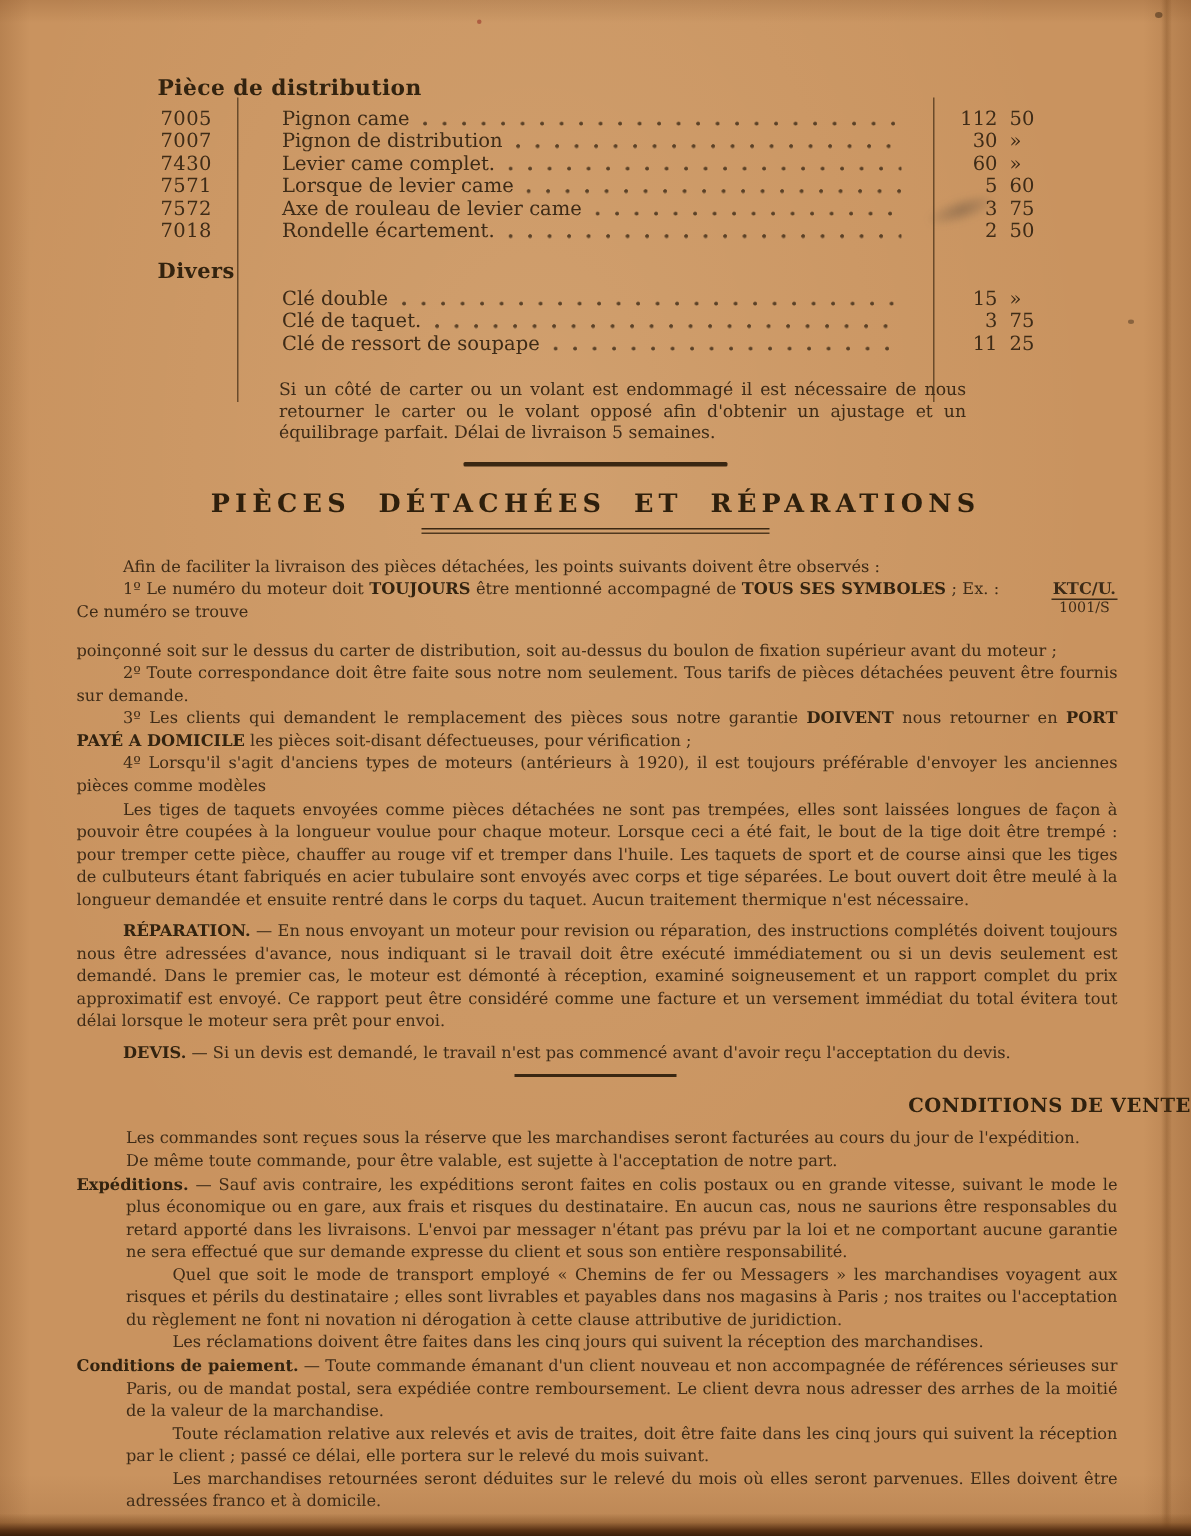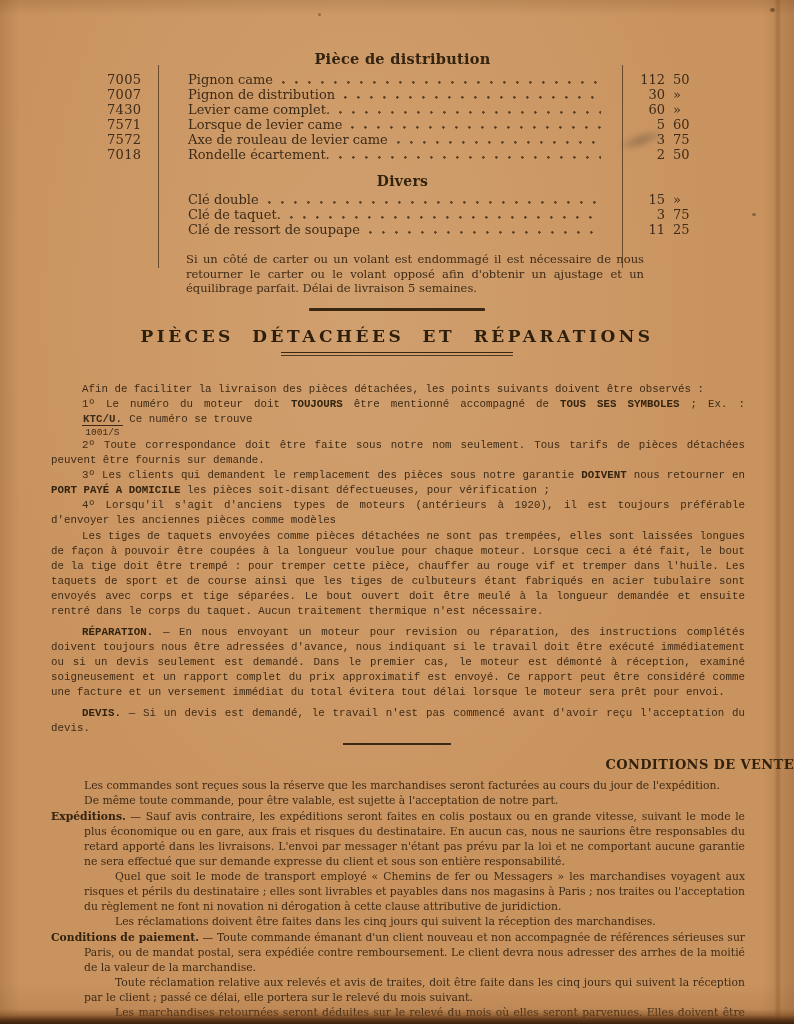--- a/index.html
+++ b/index.html
@@ -11,21 +11,21 @@
     font-family:"DejaVu Serif","Liberation Serif",serif;
     color:#3e2b17;
     background:
       radial-gradient(ellipse at 45% 30%, rgba(255,238,205,.14), rgba(255,238,205,0) 60%),
       linear-gradient(to right, rgba(120,70,30,.22), rgba(120,70,30,0) 2.5%, rgba(120,70,30,0) 96%, rgba(110,60,22,.26)),
       linear-gradient(to bottom, rgba(110,60,22,.20), rgba(110,60,22,0) 1.5%, rgba(110,60,22,0) 96%, rgba(110,60,22,.18)),
       #c9935f;
   }
   
   .parts{position:relative;margin:50px 94px 0 105px;}
-  .table-title{margin:0;text-align:center;font-size:14.5px;font-weight:700;color:#33230f;letter-spacing:.3px;}
+  .table-title{margin:0;text-align:left;font-size:14.5px;font-weight:700;color:#33230f;letter-spacing:.3px;}
   .divers-title{margin-top:11px;margin-bottom:3px;font-size:14px;}
   .vrule{position:absolute;width:1.3px;background:rgba(74,49,24,.75);top:15px;height:203px;}
   .vrule-left{left:53px;}
   .vrule-right{left:517px;}
   .prow{display:flex;align-items:baseline;height:15px;font-size:13px;line-height:15px;}
   .ref{flex:none;width:53px;padding-left:2px;letter-spacing:.3px;}
   .plabel{flex:none;padding-left:28px;white-space:nowrap;}
   .leader{flex:1;align-self:flex-end;height:4px;margin:0 12px 3px 9px;
     background-image:radial-gradient(circle at 1.4px 1.4px, rgba(62,43,23,.8) 1.05px, rgba(62,43,23,0) 1.5px);
     background-size:13px 3px;background-repeat:repeat-x;background-position:0 bottom;}
@@ -35,21 +35,21 @@
   .first-rows{margin-top:5px;}
   
   .notice{width:458px;margin:15px 0 0 186px;font-size:11.5px;line-height:14.5px;text-align:justify;}
   .rule-thick{width:176px;height:3px;background:#3a2712;margin:12px auto 0 auto;border-radius:1px;}
   .main-title{margin:15px 0 0 0;text-align:center;font-size:17px;font-weight:700;color:#2e1f0c;
     letter-spacing:3.5px;word-spacing:9px;}
   .double-rule{width:232px;height:2px;margin:6px auto 0 auto;border-top:1.6px solid #3a2712;border-bottom:1px solid rgba(58,39,18,.85);}
   .rule-thin{width:108px;height:2.4px;background:#3a2712;margin:7px auto 0 auto;}
   .cond-title{margin:12px 0 0 0;text-align:right;font-size:13px;font-weight:700;color:#30210e;letter-spacing:.4px;}
   
-  .repairs{margin:26px 49px 0 51px;font-size:10.8px;line-height:15px;text-align:justify;font-family:Liberation Mono, monospace;}
+  .repairs{margin:14px 49px 0 51px;font-size:10.8px;line-height:15px;text-align:justify;}
   .repairs p{margin:0;}
   .ind1{text-indent:31px;}
   .mb-frac{margin-bottom:11px !important;}
   .tappets{margin-top:1px !important;}
   .mt8{margin-top:6px !important;}
   b{font-weight:700;color:#33230f;}
   .frac{display:inline-block;position:relative;text-align:center;vertical-align:baseline;}
   .frac-top{font-weight:700;border-bottom:1.2px solid #3e2b17;padding:0 1px;}
   .frac-bot{position:absolute;left:0;right:0;top:13px;font-size:9.5px;font-weight:400;white-space:nowrap;}
   .conditions{margin:6px 49px 0 51px;font-size:10.8px;line-height:15px;text-align:justify;}
@@ -174,20 +174,21 @@
   <p class="notice">Si un côté de carter ou un volant est endommagé il est nécessaire de nous retourner le carter ou le volant opposé afin d'obtenir un ajustage et un équilibrage parfait. Délai de livraison 5 semaines.</p>
 
   <div class="rule-thick"></div>
 
   <h1 class="main-title">PIÈCES DÉTACHÉES ET RÉPARATIONS</h1>
   <div class="double-rule"></div>
 
   <div class="repairs">
     <p class="ind1">Afin de faciliter la livraison des pièces détachées, les points suivants doivent être observés :</p>
     <p class="ind1 mb-frac"><span>1º Le numéro du moteur doit </span><b>TOUJOURS</b><span> être mentionné accompagné de </span><b>TOUS SES SYMBOLES</b><span> ; Ex. : </span><span class="frac"><span class="frac-top">KTC/U.</span><span class="frac-bot">1001/S</span></span><span> Ce numéro se trouve</span></p>
+    <p>poinçonné soit sur le dessus du carter de distribution, soit au-dessus du boulon de fixation supérieur avant du moteur ;</p>
     <p class="ind1">2º Toute correspondance doit être faite sous notre nom seulement. Tous tarifs de pièces détachées peuvent être fournis sur demande.</p>
     <p class="ind1"><span>3º Les clients qui demandent le remplacement des pièces sous notre garantie </span><b>DOIVENT</b><span> nous retourner en </span><b>PORT PAYÉ A DOMICILE</b><span> les pièces soit-disant défectueuses, pour vérification ;</span></p>
     <p class="ind1">4º Lorsqu'il s'agit d'anciens types de moteurs (antérieurs à 1920), il est toujours préférable d'envoyer les anciennes pièces comme modèles</p>
     <p class="ind1 tappets">Les tiges de taquets envoyées comme pièces détachées ne sont pas trempées, elles sont laissées longues de façon à pouvoir être coupées à la longueur voulue pour chaque moteur. Lorsque ceci a été fait, le bout de la tige doit être trempé : pour tremper cette pièce, chauffer au rouge vif et tremper dans l'huile. Les taquets de sport et de course ainsi que les tiges de culbuteurs étant fabriqués en acier tubulaire sont envoyés avec corps et tige séparées. Le bout ouvert doit être meulé à la longueur demandée et ensuite rentré dans le corps du taquet. Aucun traitement thermique n'est nécessaire.</p>
     <p class="ind1 mt8"><b>RÉPARATION.</b><span> — En nous envoyant un moteur pour revision ou réparation, des instructions complétés doivent toujours nous être adressées d'avance, nous indiquant si le travail doit être exécuté immédiatement ou si un devis seulement est demandé. Dans le premier cas, le moteur est démonté à réception, examiné soigneusement et un rapport complet du prix approximatif est envoyé. Ce rapport peut être considéré comme une facture et un versement immédiat du total évitera tout délai lorsque le moteur sera prêt pour envoi.</span></p>
     <p class="ind1 mt8"><b>DEVIS.</b><span> — Si un devis est demandé, le travail n'est pas commencé avant d'avoir reçu l'acceptation du devis.</span></p>
   </div>
 
   <div class="rule-thin"></div>
 

